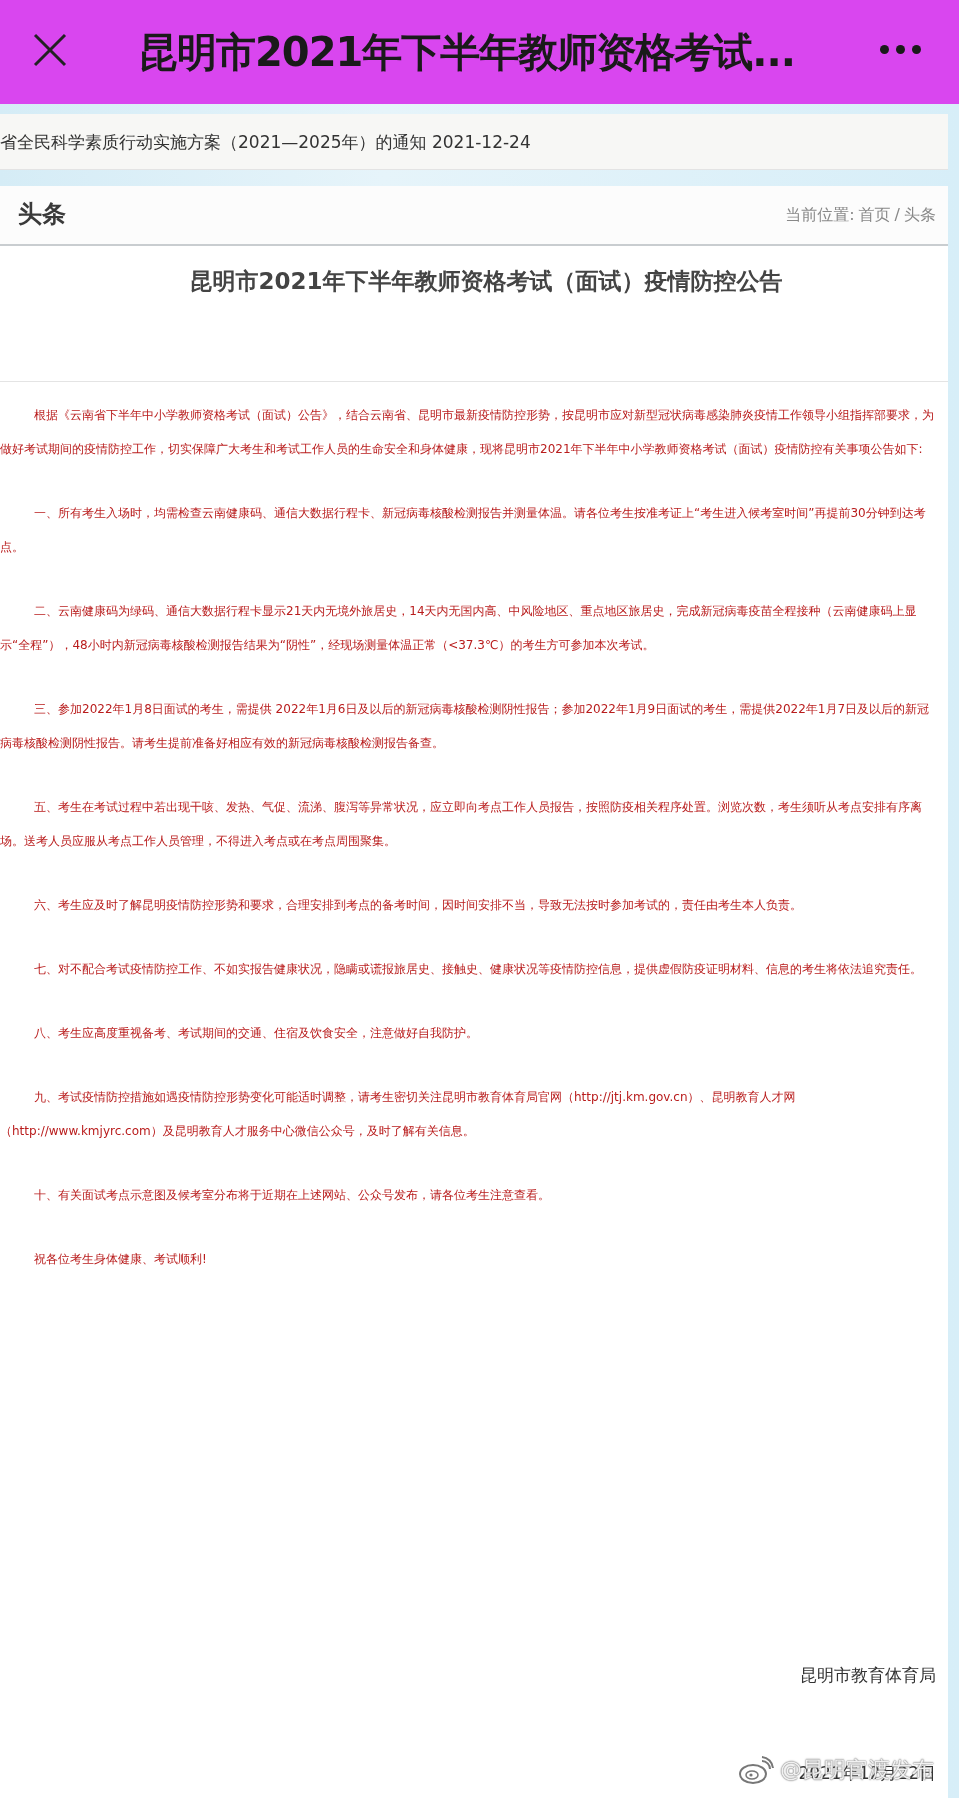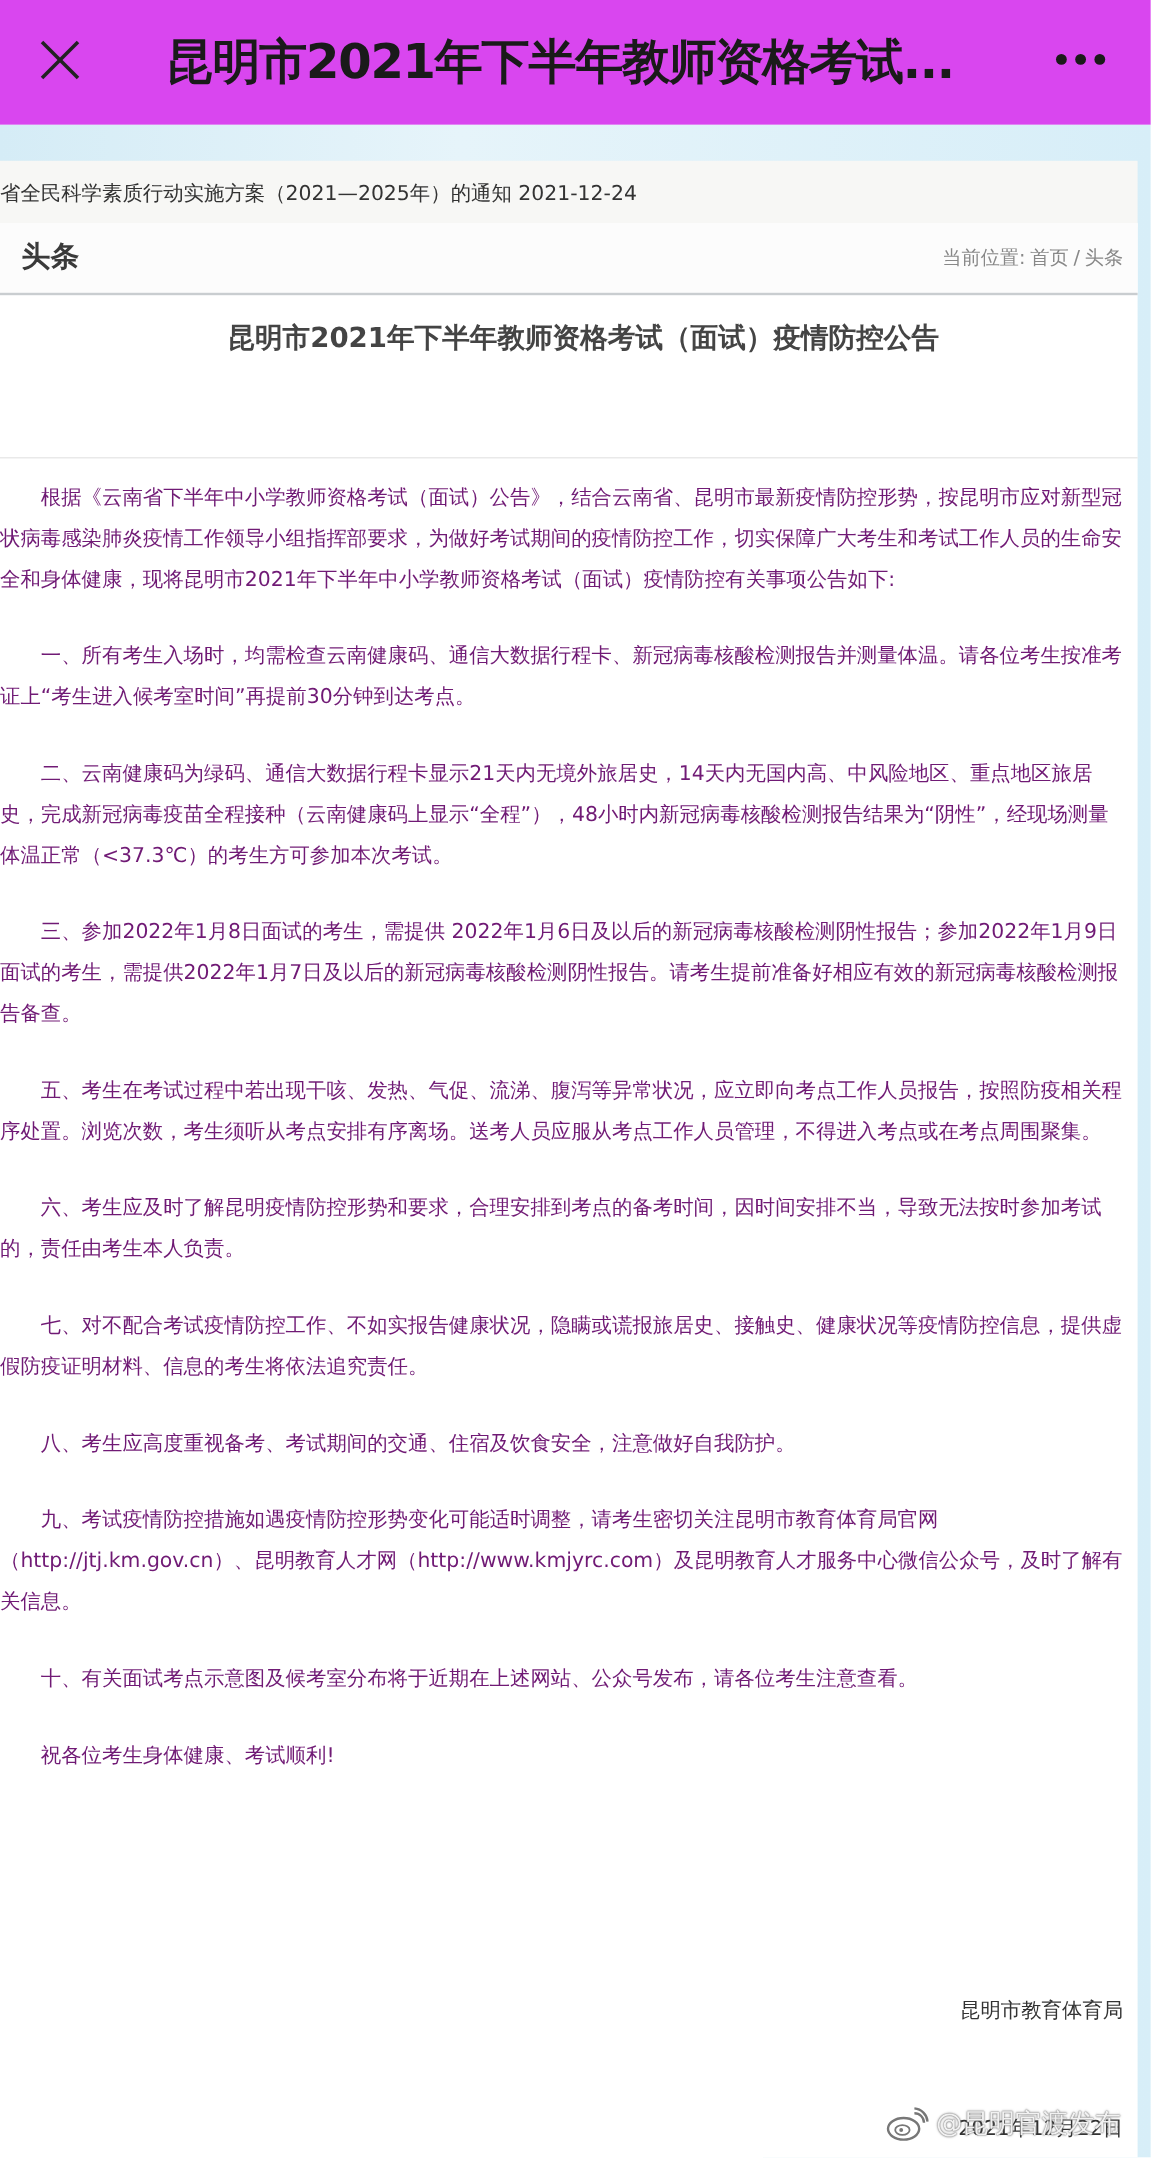--- a/index.html
+++ b/index.html
@@ -24,21 +24,21 @@
     position: absolute; left: 870px; top: 34px; width: 60px; height: 30px; cursor: pointer;
     display: flex; align-items: center; justify-content: center; gap: 7px;
   }
   .topbar .more span { width: 9px; height: 9px; border-radius: 50%; background: #1a1a1a; display: block; }
 
   .bg-band {
     position: absolute; left: 0; top: 104px; width: 959px; height: 1694px;
     background: linear-gradient(90deg, #d5ecf6 0%, #e6f4fa 40%, #d7eef8 100%);
   }
   .ticker {
-    position: absolute; left: 0; top: 134px; width: 948px; height: 56px;
+    position: absolute; left: 0; top: 114px; width: 948px; height: 56px;
     background: #f7f7f5; border-bottom: 1px solid #e3e3e3;
     font-size: 17px; color: #333; line-height: 56px; white-space: nowrap; overflow: hidden;
     padding-left: 0;
   }
   .panel {
     position: absolute; left: 0; top: 186px; width: 948px; height: 1612px;
     background: #ffffff;
   }
   .panel-head {
     position: absolute; left: 0; top: 0; width: 948px; height: 60px;
@@ -60,21 +60,21 @@
     position: absolute; left: 0; top: 136px; width: 948px; text-align: center;
     font-size: 16px; color: #888; line-height: 24px;
   }
   .meta .row { display: block; }
   .meta .gap { display: inline-block; width: 34px; }
   .meta-divider {
     position: absolute; left: 0; top: 195px; width: 948px; height: 1px; background: #e4e4e4;
   }
   .body {
     position: absolute; left: 0; top: 212px; width: 948px;
-    font-size: 17px; color: #701a75; line-height: 34px;
+    font-size: 12px; color: #b91c1c; line-height: 34px;
   }
   .body p { text-indent: 34px; margin-bottom: 30px; padding-right: 10px; }
   .sign {
     position: absolute; right: 12px; font-size: 17px; color: #333;
   }
   .watermark {
     position: absolute; left: 738px; top: 1755px; width: 220px; height: 40px;
     display: flex; align-items: flex-start; gap: 6px;
     font-size: 22px; color: rgba(255,255,255,0.9);
     text-shadow: 0 0 2px #777, 0 0 1px #555;

